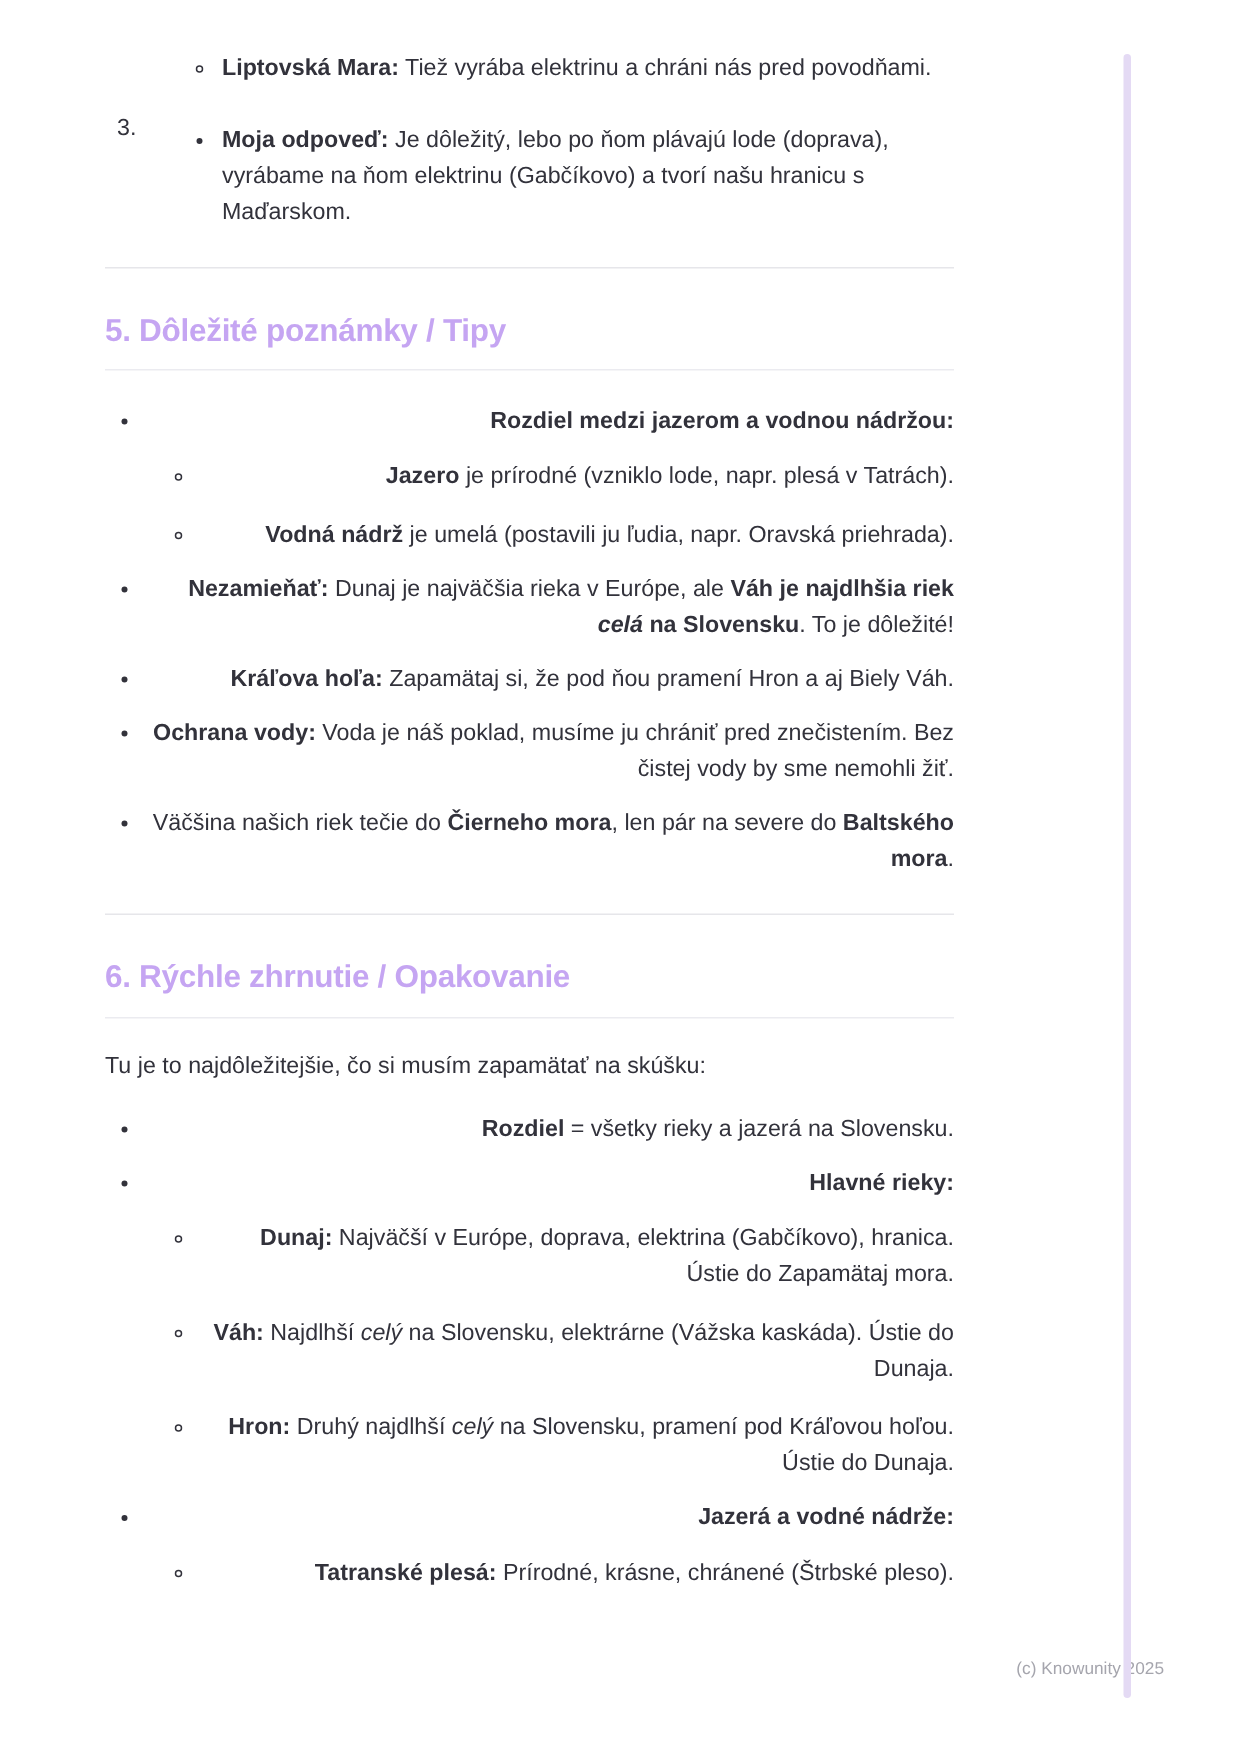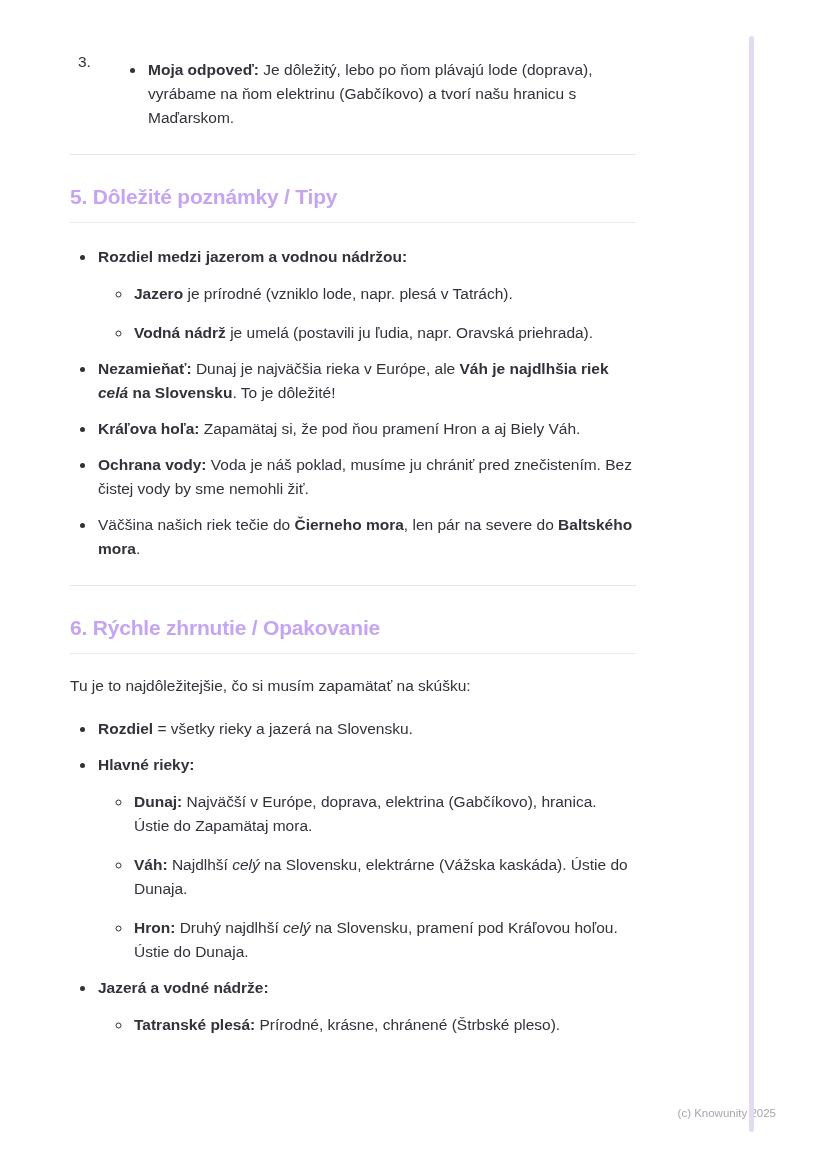--- a/index.html
+++ b/index.html
@@ -10,21 +10,21 @@
   .content{
     position:absolute;left:70px;top:34px;width:566px;
     font-size:15.5px;line-height:1.55;
   }
   .b{font-weight:700;}
   .i{font-style:italic;}
   .bi{font-weight:700;font-style:italic;}
 
   ul{margin:0;padding:0;list-style-position:outside;}
   ul.top-circle{list-style:circle;padding-left:76px;}
-  ul.l1{list-style:disc;padding-left:26px;}
+  ul.l1{list-style:disc;padding-left:26px;text-align:right;}
   ul.l2{list-style:circle;padding-left:34px;margin-top:13px;}
   ul.l1 > li + li{margin-top:12px;}
   ul.l2 > li + li{margin-top:15px;}
   li{padding-left:2px;}
 
   .num-item{display:flex;margin-top:16px;padding-left:8px;}
   .num-item .num{width:18px;flex:0 0 18px;}
   .answer-list{list-style:disc;padding-left:50px;margin-top:8px;}
 
   hr.section-divider{border:none;border-top:1px solid #e6e6ea;margin:24px 0 0 0;}
@@ -44,20 +44,23 @@
   .scrollbar-thumb{
     position:absolute;left:749px;top:36px;width:5px;height:1096px;
     background:#e4daf4;border-radius:3px;
   }
 </style>
 </head>
 <body>
 
 <div class="content">
 
+  <ul class="top-circle">
+    <li><span class="b">Liptovská Mara:</span><span> Tiež vyrába elektrinu a chráni nás pred povodňami.</span></li>
+  </ul>
 
   <div class="num-item">
     <span class="num">3.</span>
     <div>
       <ul class="answer-list">
         <li><span class="b">Moja odpoveď:</span><span> Je dôležitý, lebo po ňom plávajú lode (doprava), vyrábame na ňom elektrinu (Gabčíkovo) a tvorí našu hranicu s Maďarskom.</span></li>
       </ul>
     </div>
   </div>
 

